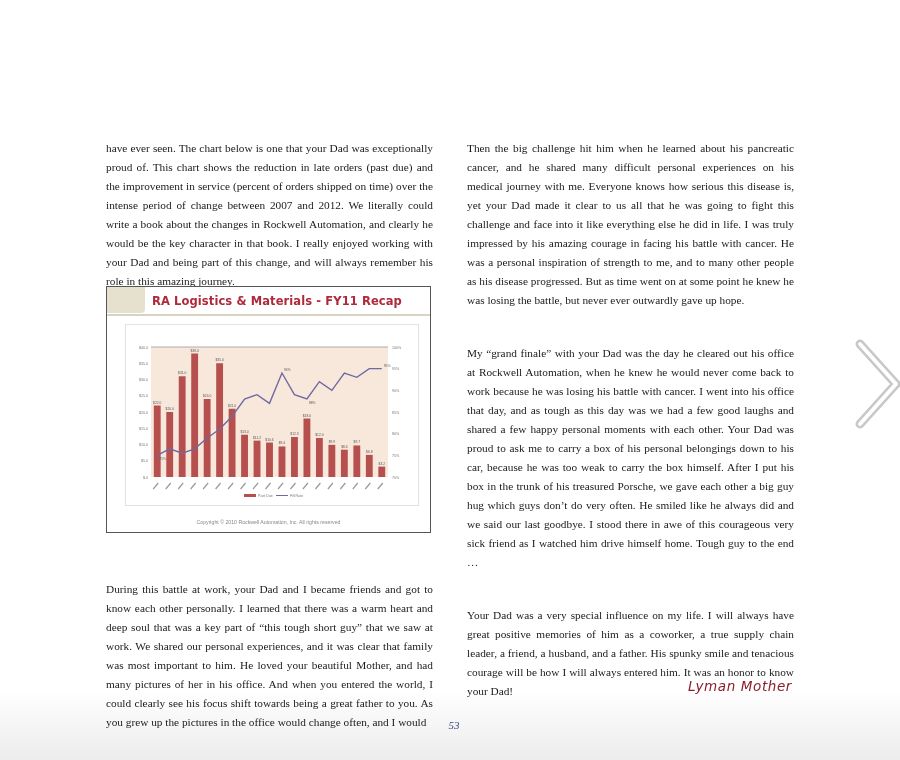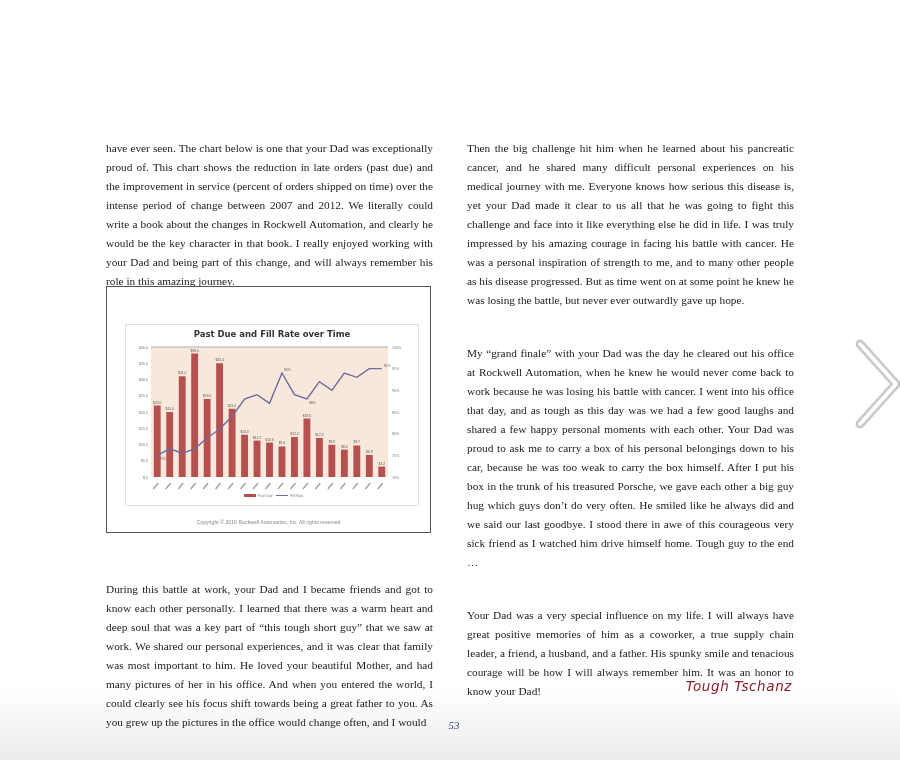--- a/index.html
+++ b/index.html
@@ -74,20 +74,24 @@
 </head>
 <body>
 
 <div class="page-bottom-fade"></div>
 
 <div class="column col-left">
   <p class="para">have ever seen. The chart below is one that your Dad was exceptionally proud of. This chart shows the reduction in late orders (past due) and the improvement in service (percent of orders shipped on time) over the intense period of change between 2007 and 2012. We literally could write a book about the changes in Rockwell Automation, and clearly he would be the key character in that book. I really enjoyed working with your Dad and being part of this change, and will always remember his role in this amazing journey.</p>
 </div>
 
 <div class="figure">
+  <div class="fig-header">
+    <div class="fig-header-tab"></div>
+    <span class="fig-header-title">RA Logistics &amp; Materials - FY11 Recap</span>
+  </div>
   <div class="chart-box">
     <svg class="chart-svg" id="chart-svg" width="292" height="180">
         <rect x="25" y="22" width="237" height="130" fill="#f8e8dc"></rect>
         <line x1="25" y1="22" x2="262" y2="22" stroke="#999" stroke-width="0.8"></line>
         <text x="22" y="23.5" font-size="3.6" text-anchor="end" fill="#777" font-family="Liberation Sans, sans-serif">$40.0</text>
         <text x="22" y="39.75" font-size="3.6" text-anchor="end" fill="#777" font-family="Liberation Sans, sans-serif">$35.0</text>
         <text x="22" y="56" font-size="3.6" text-anchor="end" fill="#777" font-family="Liberation Sans, sans-serif">$30.0</text>
         <text x="22" y="72.25" font-size="3.6" text-anchor="end" fill="#777" font-family="Liberation Sans, sans-serif">$25.0</text>
         <text x="22" y="88.5" font-size="3.6" text-anchor="end" fill="#777" font-family="Liberation Sans, sans-serif">$20.0</text>
         <text x="22" y="104.75" font-size="3.6" text-anchor="end" fill="#777" font-family="Liberation Sans, sans-serif">$15.0</text>
@@ -161,36 +165,35 @@
         <polyline points="31.236842105263158,130.33333333333334 43.71052631578947,123.83333333333333 56.18421052631579,128.16666666666666 68.65789473684211,123.83333333333333 81.13157894736841,113 93.60526315789474,104.33333333333334 106.07894736842104,91.33333333333334 118.55263157894737,74 131.02631578947367,69.66666666666667 143.5,78.33333333333333 155.9736842105263,48 168.44736842105263,69.66666666666667 180.92105263157893,74 193.39473684210526,56.66666666666667 205.86842105263156,65.33333333333334 218.3421052631579,48 230.8157894736842,52.33333333333333 243.28947368421052,43.66666666666666 255.76315789473682,43.66666666666666" fill="none" stroke="#6e6aa0" stroke-width="1.4"></polyline>
         <text x="33.23684210526316" y="135.33333333333334" font-size="3.3" fill="#555" font-family="Liberation Sans, sans-serif">75%</text>
         <text x="157.9736842105263" y="46" font-size="3.3" fill="#555" font-family="Liberation Sans, sans-serif">94%</text>
         <text x="182.92105263157893" y="79" font-size="3.3" fill="#555" font-family="Liberation Sans, sans-serif">88%</text>
         <text x="257.7631578947368" y="41.66666666666666" font-size="3.3" fill="#555" font-family="Liberation Sans, sans-serif">95%</text>
         <rect x="118" y="169" width="12" height="3" fill="#b6504e"></rect>
         <text x="132" y="172" font-size="3.6" fill="#777" font-family="Liberation Sans, sans-serif">Past Due</text>
         <line x1="150" y1="170.5" x2="162" y2="170.5" stroke="#6e6aa0" stroke-width="1"></line>
         <text x="164" y="172" font-size="3.6" fill="#777" font-family="Liberation Sans, sans-serif">Fill Rate</text>
       </svg>
-    <div class="chart-title">Past Due and Fill Rate over Time</div>
   </div>
   <div class="copyright">Copyright © 2010 Rockwell Automation, Inc. All rights reserved</div>
 </div>
 
 <div class="column col-left" style="top:580px">
   <p class="para">During this battle at work, your Dad and I became friends and got to know each other personally. I learned that there was a warm heart and deep soul that was a key part of “this tough short guy” that we saw at work. We shared our personal experiences, and it was clear that family was most important to him. He loved your beautiful Mother, and had many pictures of her in his office. And when you entered the world, I could clearly see his focus shift towards being a great father to you. As you grew up the pictures in the office would change often, and I would</p>
 </div>
 
 <div class="column col-right">
   <p class="para">Then the big challenge hit him when he learned about his pancreatic cancer, and he shared many difficult personal experiences on his medical journey with me. Everyone knows how serious this disease is, yet your Dad made it clear to us all that he was going to fight this challenge and face into it like everything else he did in life. I was truly impressed by his amazing courage in facing his battle with cancer. He was a personal inspiration of strength to me, and to many other people as his disease progressed. But as time went on at some point he knew he was losing the battle, but never ever outwardly gave up hope.</p>
   <p class="para">My “grand finale” with your Dad was the day he cleared out his office at Rockwell Automation, when he knew he would never come back to work because he was losing his battle with cancer. I went into his office that day, and as tough as this day was we had a few good laughs and shared a few happy personal moments with each other. Your Dad was proud to ask me to carry a box of his personal belongings down to his car, because he was too weak to carry the box himself. After I put his box in the trunk of his treasured Porsche, we gave each other a big guy hug which guys don’t do very often. He smiled like he always did and we said our last goodbye. I stood there in awe of this courageous very sick friend as I watched him drive himself home. Tough guy to the end …</p>
-  <p class="para">Your Dad was a very special influence on my life. I will always have great positive memories of him as a coworker, a true supply chain leader, a friend, a husband, and a father. His spunky smile and tenacious courage will be how I will always remember him. It was an honor to know your Dad!</p>
-</div>
-
-<div class="signature">Tough Tschanz</div>
+  <p class="para">Your Dad was a very special influence on my life. I will always have great positive memories of him as a coworker, a true supply chain leader, a friend, a husband, and a father. His spunky smile and tenacious courage will be how I will always entered him. It was an honor to know your Dad!</p>
+</div>
+
+<div class="signature">Lyman Mother</div>
 
 <div class="page-number">53</div>
 
 <div class="next-arrow">
   <svg width="48" height="92" viewBox="0 0 48 92">
     <path d="M8 6 L44 46 L8 86" fill="none" stroke="#c8c8c8" stroke-width="9" stroke-linecap="round" stroke-linejoin="round"></path>
     <path d="M8 6 L44 46 L8 86" fill="none" stroke="#ffffff" stroke-width="4" stroke-linecap="round" stroke-linejoin="round"></path>
   </svg>
 </div>
 

